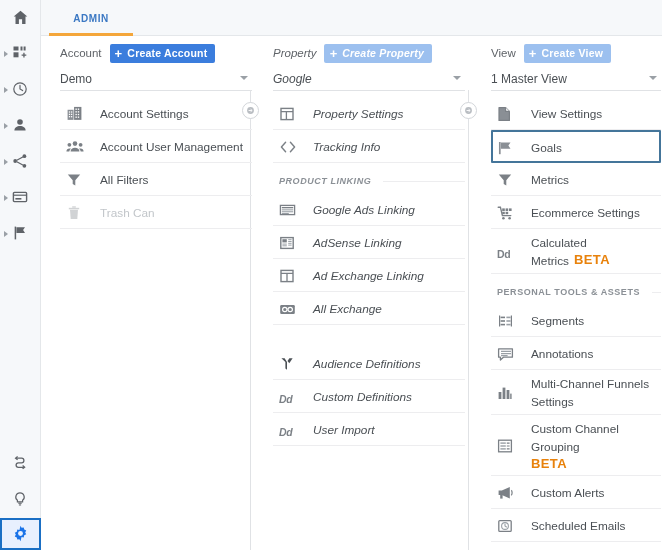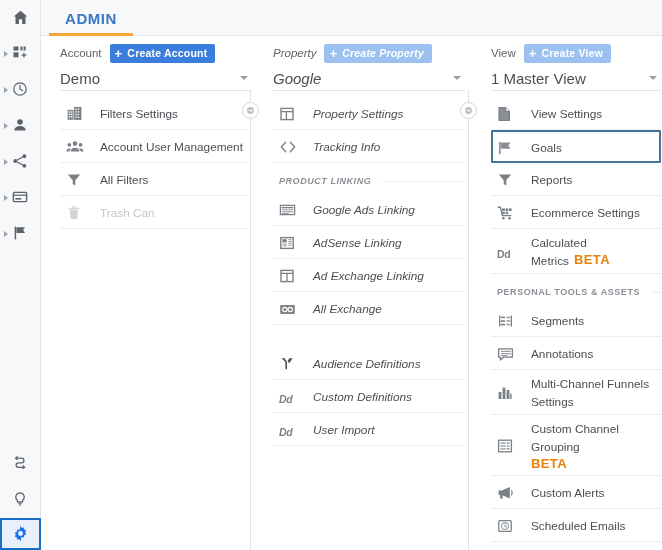--- a/index.html
+++ b/index.html
@@ -42,21 +42,21 @@
   }
 
   
   .tabbar {
     position: absolute; left: 41px; top: 0; width: 621px; height: 36px;
     background: #f6f8fa; border-bottom: 1px solid #e4e7ea;
   }
   .tab {
     position: absolute; top: 0; height: 36px;
     display: flex; align-items: center; justify-content: center;
-    font-size: 15px; letter-spacing: .55px; cursor: pointer;
+    font-size: 10px; letter-spacing: .55px; cursor: pointer;
   }
   .tab.admin { left: 8px; width: 84px; color:#3b78c3; font-weight:600; }
   .tab.admin:after {
     content:""; position:absolute; left:0; right:0; bottom:0; height:3px;
     background:#f4a63a;
   }
   .tab.user  { left: 117px; width: 80px; color:#72777c;margin-top:40px; }
 
   
   .cols { position: absolute; left: 41px; top: 36px; width: 621px; height: 514px; background:#fff; }
@@ -93,21 +93,21 @@
   }
   .btn-create.solid { background: #3b7ddd; }
   .btn-create.light { background: #9cc0ef; }
   .btn-plus { font-size: 13px; line-height: 1; font-weight: 700; }
 
   .picker {
     position: relative; margin-top: 9px; height: 24px;
     border-bottom: 1px solid #e0e2e5;
     display: flex; align-items: center;
   }
-  .picker-val { font-size: 15px; color: #4a4f54; }
+  .picker-val { font-size: 12px; color: #4a4f54; }
   .picker-caret {
     position: absolute; right: 4px; top: 9px;
     width: 0; height: 0;
     border-top: 4px solid #9aa0a6;
     border-left: 4px solid transparent;
     border-right: 4px solid transparent;
   }
 
   .items { margin-top: 6px; }
 
@@ -320,21 +320,21 @@
                   <rect x="11.1" y="3.3" width="1.3" height="1.3"></rect>
                   <rect x="8.9" y="5.8" width="1.3" height="1.3"></rect>
                   <rect x="11.1" y="5.8" width="1.3" height="1.3"></rect>
                   <rect x="8.9" y="8.3" width="1.3" height="1.3"></rect>
                   <rect x="11.1" y="8.3" width="1.3" height="1.3"></rect>
                   <rect x="8.9" y="10.8" width="1.3" height="1.3"></rect>
                   <rect x="11.1" y="10.8" width="1.3" height="1.3"></rect>
                 </g>
               </svg>
             </span>
-            <span><span class="label">Filters Settings</span></span>
+            <span><span class="label">Account Settings</span></span>
           </div>
           <div class="item">
             <span class="iwrap">
               <svg width="18" height="16" viewBox="0 0 18 16">
                 <circle cx="9" cy="4.6" r="2.3" fill="#7b8086"></circle>
                 <circle cx="3.4" cy="5.8" r="1.9" fill="#7b8086"></circle>
                 <circle cx="14.6" cy="5.8" r="1.9" fill="#7b8086"></circle>
                 <path d="M4.6 12.4c0-2.3 1.9-3.6 4.4-3.6s4.4 1.3 4.4 3.6z" fill="#7b8086"></path>
                 <path d="M0.4 12.4c0-1.9 1.4-2.9 3-2.9.6 0 1.1.1 1.6.3-.9.6-1.5 1.5-1.7 2.6z" fill="#7b8086"></path>
                 <path d="M17.6 12.4c0-1.9-1.4-2.9-3-2.9-.6 0-1.1.1-1.6.3.9.6 1.5 1.5 1.7 2.6z" fill="#7b8086"></path>
@@ -498,21 +498,21 @@
               </svg>
             </span>
             <span><span class="label">Goals</span></span>
           </div>
           <div class="item">
             <span class="iwrap">
               <svg width="16" height="16" viewBox="0 0 16 16">
                 <path d="M1.8 2.4h12.4L9.3 8.3v5.1L6.7 12V8.3z" fill="#7b8086"></path>
               </svg>
             </span>
-            <span><span class="label">Reports</span></span>
+            <span><span class="label">Metrics</span></span>
           </div>
           <div class="item">
             <span class="iwrap">
               <svg width="17" height="16" viewBox="0 0 17 16">
                 <path d="M1.2 2.2h2.2l2 8.4h8.4" fill="none" stroke="#7b8086" stroke-width="1.4" stroke-linecap="round"></path>
                 <rect x="5.2" y="3.4" width="2.6" height="2.6" fill="#7b8086"></rect>
                 <rect x="8.6" y="3.4" width="2.6" height="2.6" fill="#7b8086"></rect>
                 <rect x="12" y="3.4" width="2.6" height="2.6" fill="#7b8086"></rect>
                 <rect x="5.2" y="6.8" width="2.6" height="2.4" fill="#7b8086"></rect>
                 <rect x="8.6" y="6.8" width="2.6" height="2.4" fill="#7b8086"></rect>

